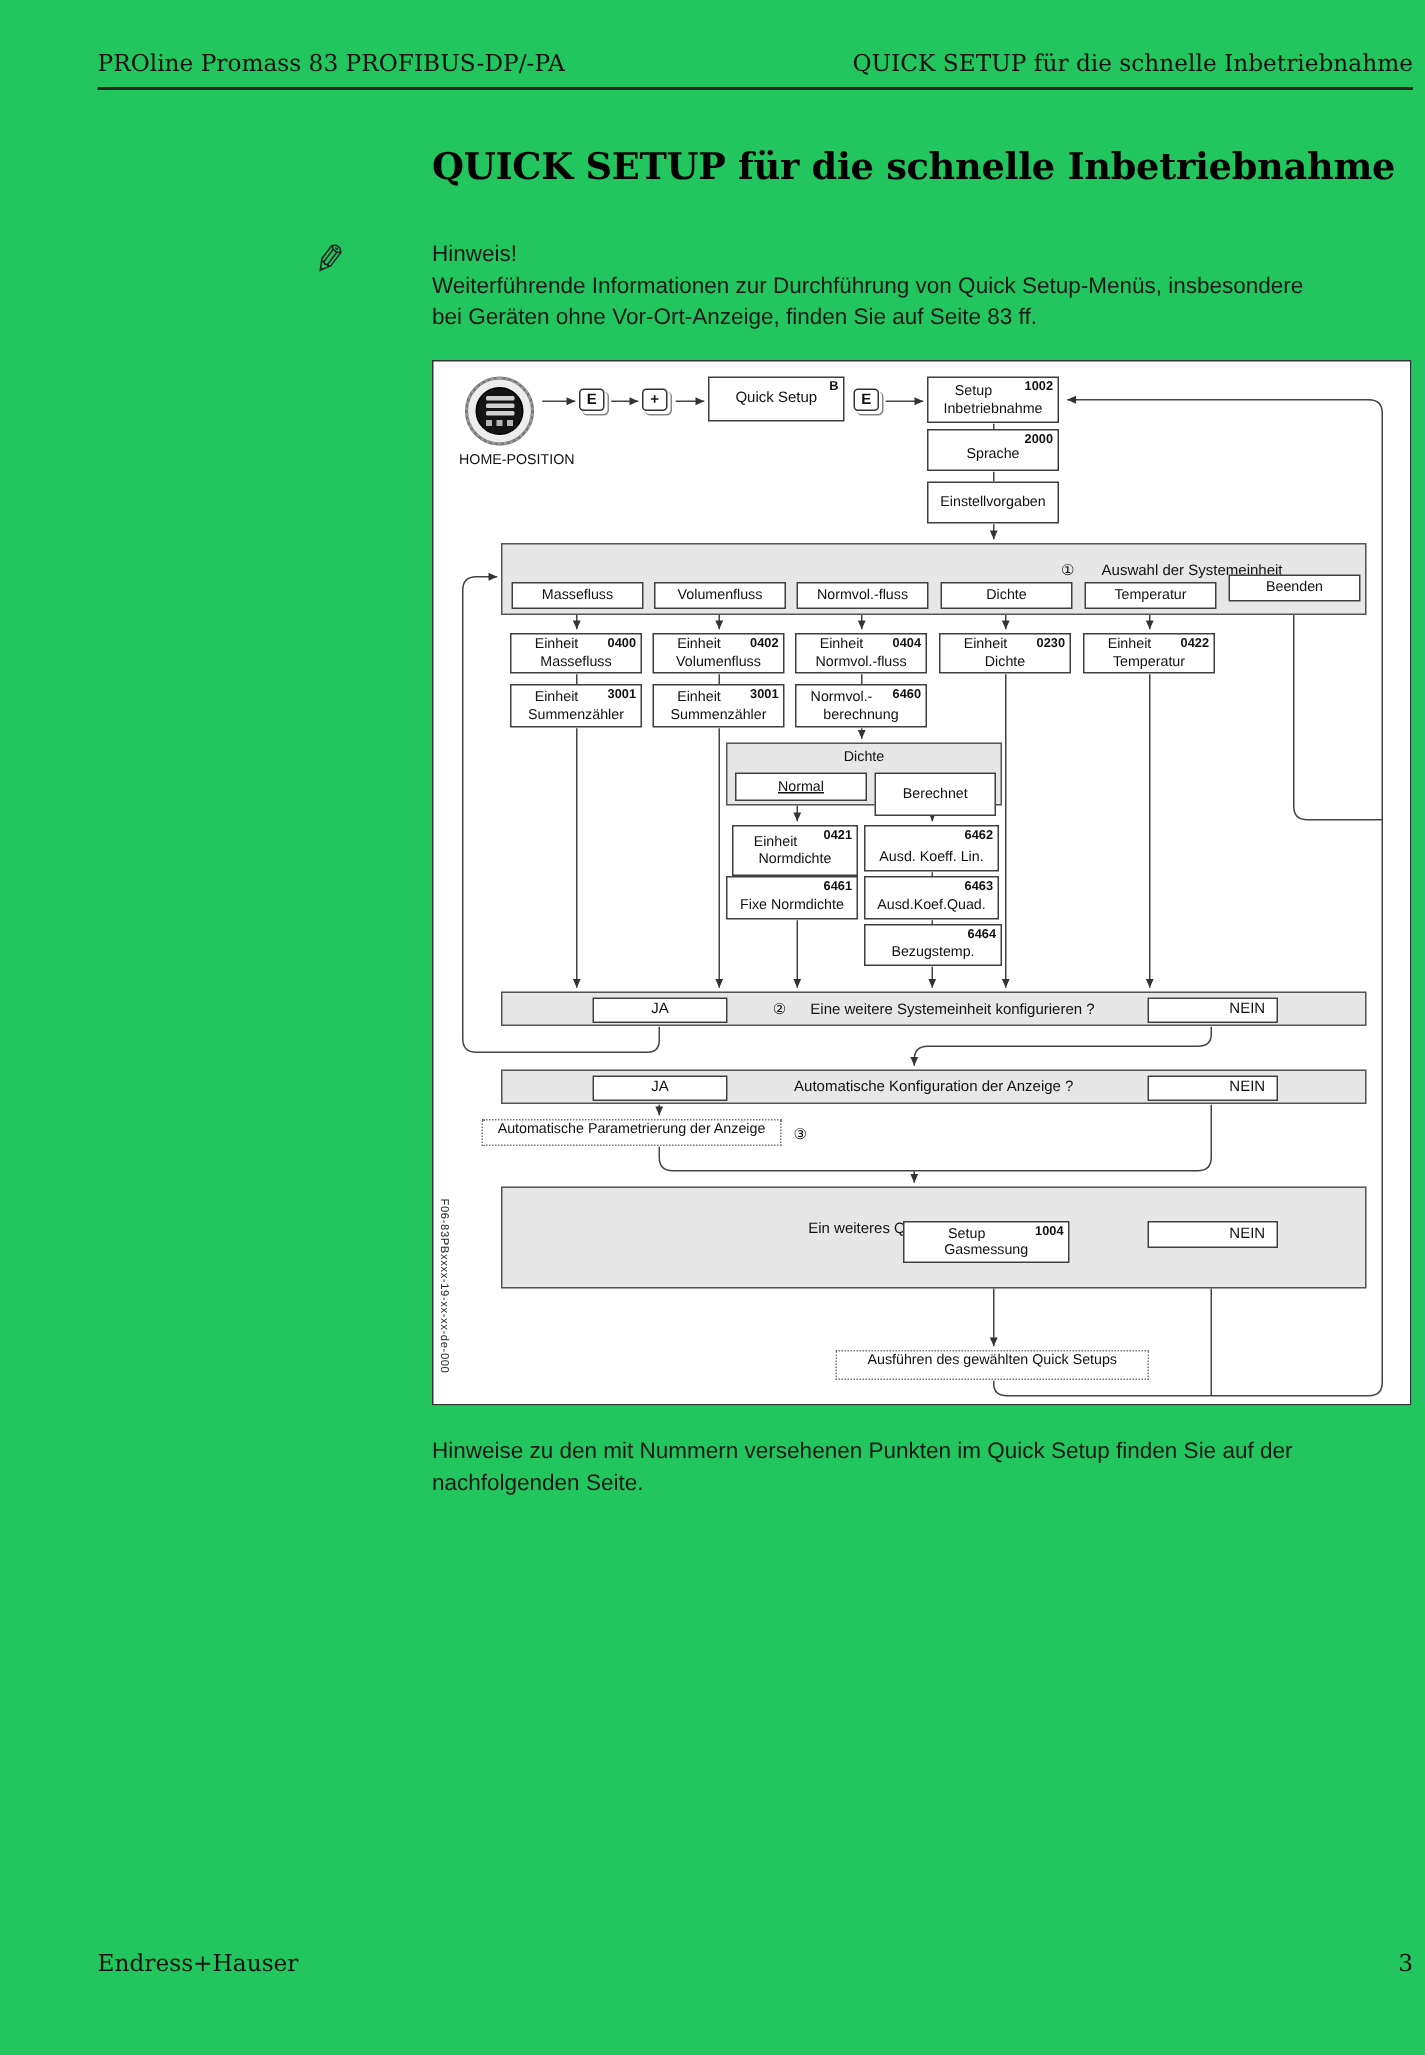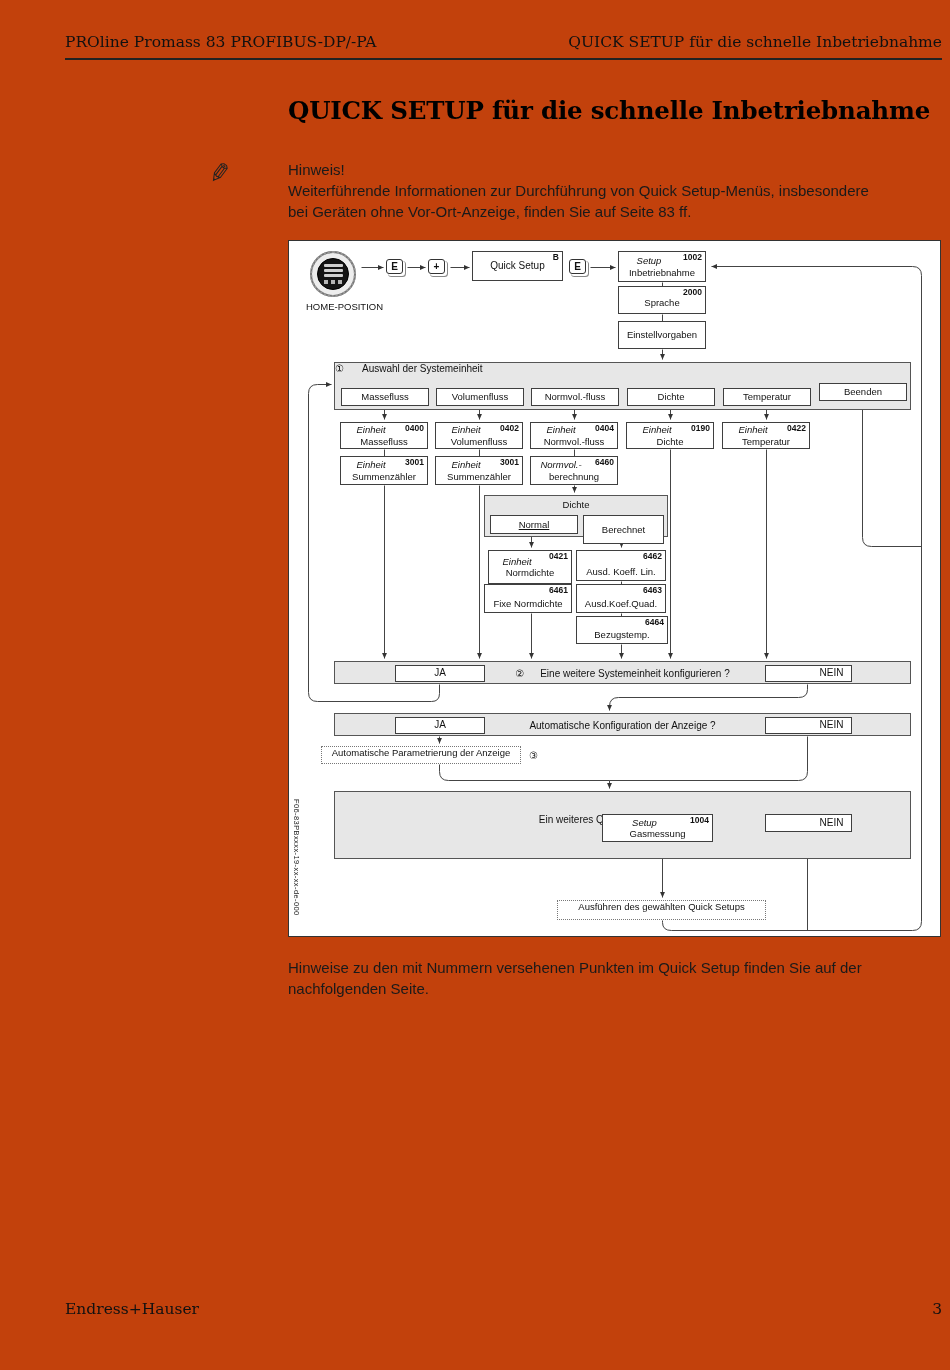--- a/index.html
+++ b/index.html
@@ -1,17 +1,17 @@
 <!DOCTYPE html>
 <html><head>
 <meta charset="utf-8">
 <style>
   * { margin:0; padding:0; box-sizing:border-box; }
   html,body { background:#ffffff; }
-  .page { position:relative; width:950px; height:1370px; background:#c2410c; overflow:hidden;
+  .page { position:relative; width:950px; height:1370px; background:#22c55e; overflow:hidden;
           font-family:"Liberation Sans", sans-serif; color:#1a1a1a; }
 
   
   .hdr { position:absolute; top:33px; font-family:"DejaVu Serif", serif; font-size:15.5px; color:#111; }
   .hdr-left  { left:65px; }
   .hdr-right { right:8px; }
   .hdr-rule { position:absolute; top:58px; left:65px; width:877px; height:2px; background:#222; }
   .doc-title { position:absolute; left:288px; top:96px; font-family:"DejaVu Serif", serif;
                font-weight:bold; font-size:24.5px; color:#000; letter-spacing:-0.2px; }
   .note-icon { position:absolute; left:209px; top:158px; font-size:26px; color:#222;
@@ -21,30 +21,30 @@
   .ftr { position:absolute; top:1300px; font-family:"DejaVu Serif", serif; font-size:15.5px; color:#111; }
   .ftr-left { left:65px; } .ftr-right { right:8px; }
 
   
   .diagram { position:absolute; left:288px; top:240px; width:653px; height:697px;
              border:1px solid #333; background:#fff; font-size:9.5px; color:#111; }
   .diagram svg { position:absolute; left:0; top:0; }
   .fb { position:absolute; background:#fff; border:1px solid #3f3f3f; display:flex; flex-direction:column;
         justify-content:center; align-items:center; text-align:center; font-size:9.5px; line-height:11.5px; }
   .fb .l1 { display:block; width:100%; }
-  .fb .l1.pad { padding-right:26px;font-style:italic; }
+  .fb .l1.pad { padding-right:26px; }
   .fb.numtop { justify-content:flex-end; padding-bottom:3px; }
   .num { position:absolute; top:1px; right:3px; font-weight:bold; font-size:8.5px; line-height:9px; }
   .gbar { position:absolute; background:#e7e7e7; border:1px solid #555; }
   .dash { position:absolute; background:#fff; border:1px dotted #777; display:flex; align-items:flex-start;
           justify-content:center; text-align:center; font-size:9.5px; }
   .qtext { position:absolute; left:0; right:0; top:50%; transform:translateY(-50%);
            text-align:center; font-size:10px; }
   .qtext .mk { margin-right:16px; }
-  .sec-title { position:absolute; left:0; right:0; top:0; text-align:left; font-size:10px; padding-right:75px; }
+  .sec-title { position:absolute; left:0; right:0; top:11px; text-align:right; font-size:10px; padding-right:55px; }
   .sec-title .mk { margin-right:18px; }
   .bar3-title { position:absolute; left:0; right:0; top:22px; text-align:center; font-size:10px; }
   .ja  { left:60px;  top:2.5px; width:90px; height:17px; font-size:10px; }
   .nein{ left:430px; top:2.5px; width:87px; height:17px; font-size:10px;padding-left:46px; }
   .key { position:absolute; width:17px; height:15px; background:#fff; border:1px solid #333; border-radius:3px;
          display:flex; align-items:center; justify-content:center; font-size:10px; font-weight:bold;
          box-shadow:2px 2px 0 0 #fff, 2.5px 2.5px 0 0.5px #888; }
   .figcode { position:absolute; left:3px; top:558px; height:140px; writing-mode:vertical-rl;
              font-size:7.5px; letter-spacing:0.4px; color:#222; }
   .home-icon { position:absolute; left:21px; top:10px; width:46px; height:46px; border-radius:50%;
@@ -210,21 +210,21 @@
       <span class="num">0402</span>
       <span class="l1 pad">Einheit</span>
         <span class="l1">Volumenfluss</span>
     </div>
     <div class="fb" style="left:241px;top:181px;width:88px;height:27px;">
       <span class="num">0404</span>
       <span class="l1 pad">Einheit</span>
         <span class="l1">Normvol.-fluss</span>
     </div>
     <div class="fb" style="left:337px;top:181px;width:88px;height:27px;">
-      <span class="num">0190</span>
+      <span class="num">0230</span>
       <span class="l1 pad">Einheit</span>
         <span class="l1">Dichte</span>
     </div>
     <div class="fb" style="left:433px;top:181px;width:88px;height:27px;">
       <span class="num">0422</span>
       <span class="l1 pad">Einheit</span>
         <span class="l1">Temperatur</span>
     </div>
 
     <div class="fb" style="left:51px;top:215px;width:88px;height:29px;">

